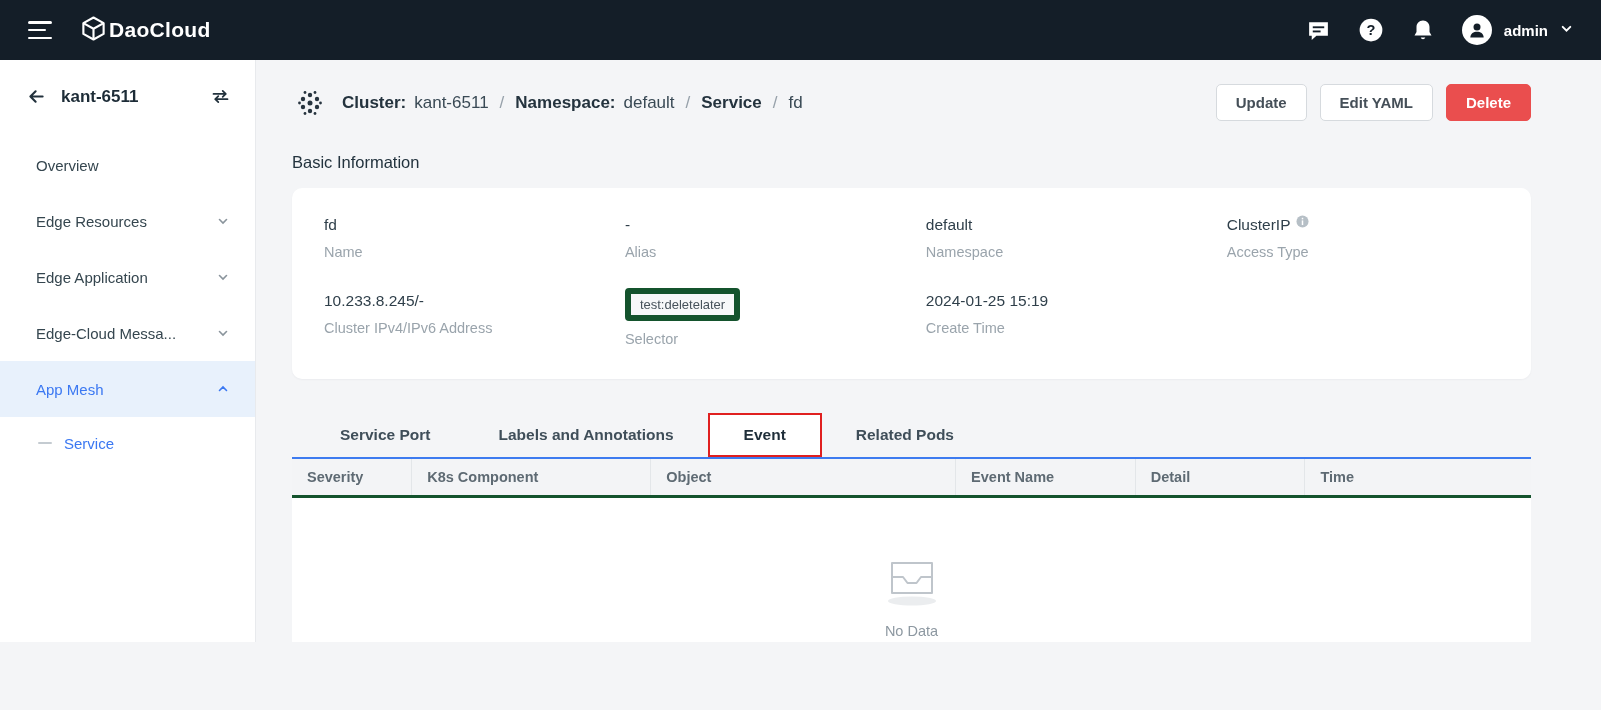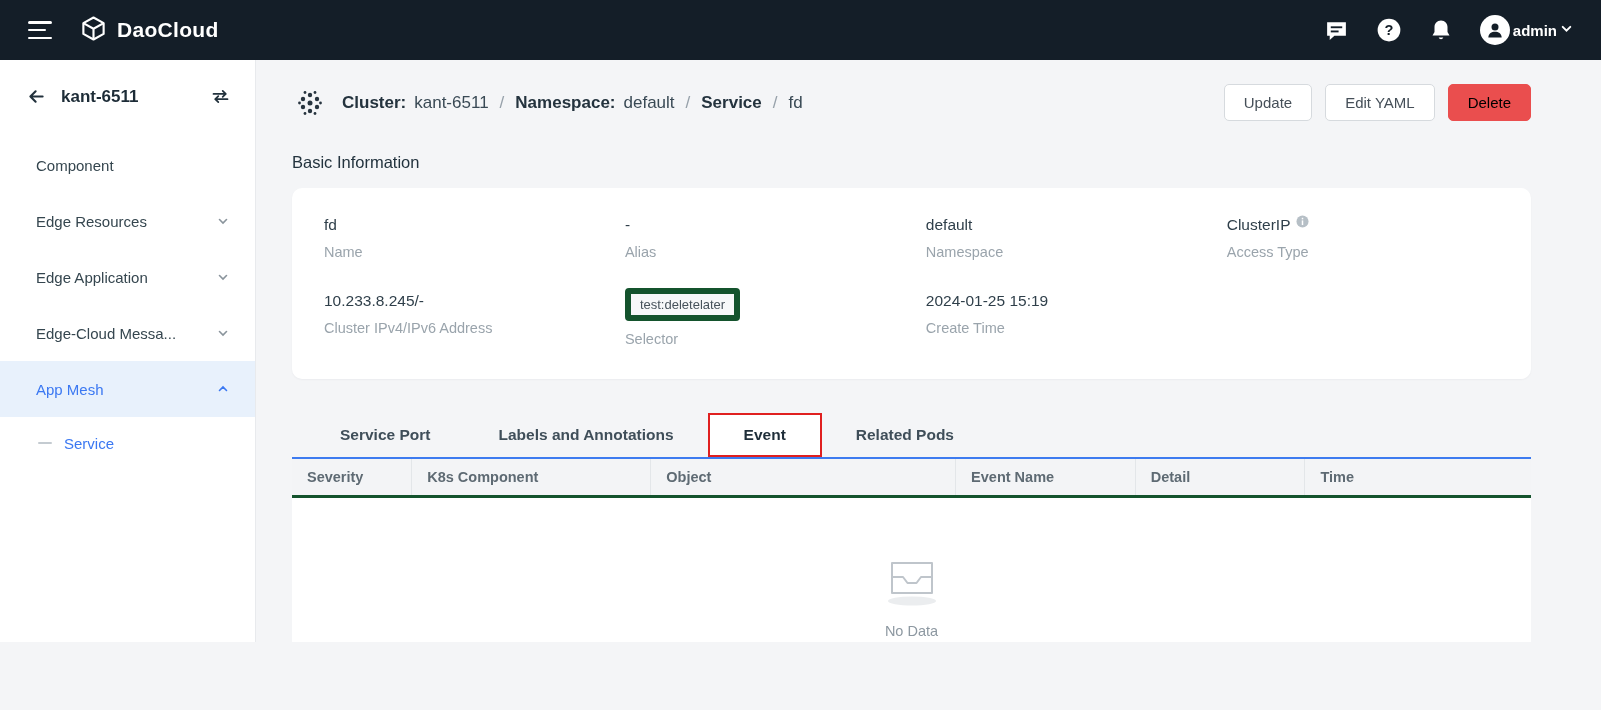--- a/index.html
+++ b/index.html
@@ -5,25 +5,25 @@
   * { box-sizing: border-box; margin: 0; padding: 0; }
   html,body { width:1601px; height:710px; overflow:hidden; }
   body { font-family:"Liberation Sans","DejaVu Sans",sans-serif; background:#f4f5f7; color:#2f3f4a; }
 
   
   .topbar { height:60px; background:#141e28; display:flex; align-items:center; padding:0 28px; color:#fff; }
   .topbar-left { display:flex; align-items:center; gap:28px; }
   .hamburger { width:24px; height:18px; display:flex; flex-direction:column; justify-content:space-between; cursor:pointer; background:none; border:none; }
   .hamburger span { display:block; height:2.5px; background:#fff; border-radius:2px; }
   .hamburger span:nth-child(2){ width:75%; }
-  .brand { display:flex; align-items:center; gap:10px; cursor:pointer; }
+  .brand { display:flex; align-items:center; gap:2px; cursor:pointer; }
   .brand-name { font-size:21px; font-weight:700; letter-spacing:.3px; color:#fff; }
   .topbar-right { margin-left:auto; display:flex; align-items:center; gap:27px; }
   .tb-icon { background:none; border:none; cursor:pointer; display:flex; align-items:center; }
-  .user-menu { display:flex; align-items:center; gap:3px; cursor:pointer; }
+  .user-menu { display:flex; align-items:center; gap:12px; cursor:pointer; }
   .avatar { width:30px; height:30px; border-radius:50%; background:#fff; display:flex; align-items:center; justify-content:center; }
   .user-name { font-size:15px; font-weight:700; color:#fff; }
 
   
   .layout { display:flex; height:582px; }
 
   
   .sidebar { width:256px; background:#fff; border-right:1px solid #e8eaed; flex-shrink:0; }
   .sidebar-head { display:flex; align-items:center; padding:26px 24px 24px 26px; }
   .back-btn, .refresh-btn { background:none; border:none; cursor:pointer; display:flex; align-items:center; }
@@ -38,22 +38,22 @@
 
   
   .main { flex:1; padding:24px 70px 0 36px; overflow:hidden; }
   .page-header { display:flex; align-items:center; }
   .cluster-icon { margin-right:14px; display:flex; }
   .crumb { font-size:17px; color:#2b3b46; display:flex; align-items:center; }
   .crumb b { font-weight:700; color:#24333e; }
   .crumb .val { color:#3a4a55; margin-left:8px; }
   .crumb .sep { color:#97a1aa; margin:0 11px; font-weight:400; }
   .header-actions { margin-left:auto; display:flex; }
-  .btn { height:37px; padding:0 19px; border-radius:5px; border:1px solid #d6dade; background:#fff; color:#454f58; font-size:15px; margin-left:13px; cursor:pointer; font-family:inherit; }
-  .btn.danger { background:#ea4e4e; border-color:#ea4e4e; color:#000000; }
+  .btn { height:37px; padding:0 19px; border-radius:5px; border:1px solid #d6dade; background:#fff; color:#454f58; font-size:15px; margin-left:13px; cursor:pointer; font-family:inherit;font-weight:bold; }
+  .btn.danger { background:#ea4e4e; border-color:#ea4e4e; color:#ffffff; }
 
   .section-title { margin:32px 0 16px; font-size:16.5px; font-weight:400; color:#23333e; }
 
   .card { background:#fff; border-radius:10px; padding:28px 32px 32px; box-shadow:0 1px 2px rgba(20,30,40,.04); }
   .info-grid { display:grid; grid-template-columns:1.05fr 1.05fr 1.05fr .95fr; row-gap:32px; }
   .field .val { font-size:15.5px; color:#2f3f4a; margin-bottom:10px; display:flex; align-items:center; gap:4px; min-height:18px; }
   .field .lbl { font-size:14.5px; color:#9aa4ac; }
   .tag { display:inline-block; border:6px solid #14532d; background:#f7f8f9; border-radius:4px; padding:3px 9px; font-size:13px; color:#47525b; }
   .info-ic { display:inline-flex; margin-left:2px; cursor:pointer; position:relative; top:-4px; }
 
@@ -138,21 +138,21 @@
       <span class="sidebar-title">kant-6511</span>
       <button class="refresh-btn" aria-label="switch">
         <svg width="21" height="21" viewBox="0 0 24 24" fill="none" stroke="#22313c" stroke-width="2" stroke-linecap="round" stroke-linejoin="round">
           <path d="M4 9 H18 M14.5 5.5 L18 9 L14.5 12.5"></path>
           <path d="M20 15 H6 M9.5 11.5 L6 15 L9.5 18.5"></path>
         </svg>
       </button>
     </div>
     <nav class="nav">
       <div class="nav-item">
-        <span>Component</span>
+        <span>Overview</span>
       </div>
       <div class="nav-item">
         <span>Edge Resources</span>
         <span class="chev">
           <svg width="12" height="12" viewBox="0 0 12 12" fill="none" stroke="#8a949c" stroke-width="1.6" stroke-linecap="round">
               <path d="M2.5 4.5 L6 8 L9.5 4.5"></path>
             </svg>
         </span>
       </div>
       <div class="nav-item">

